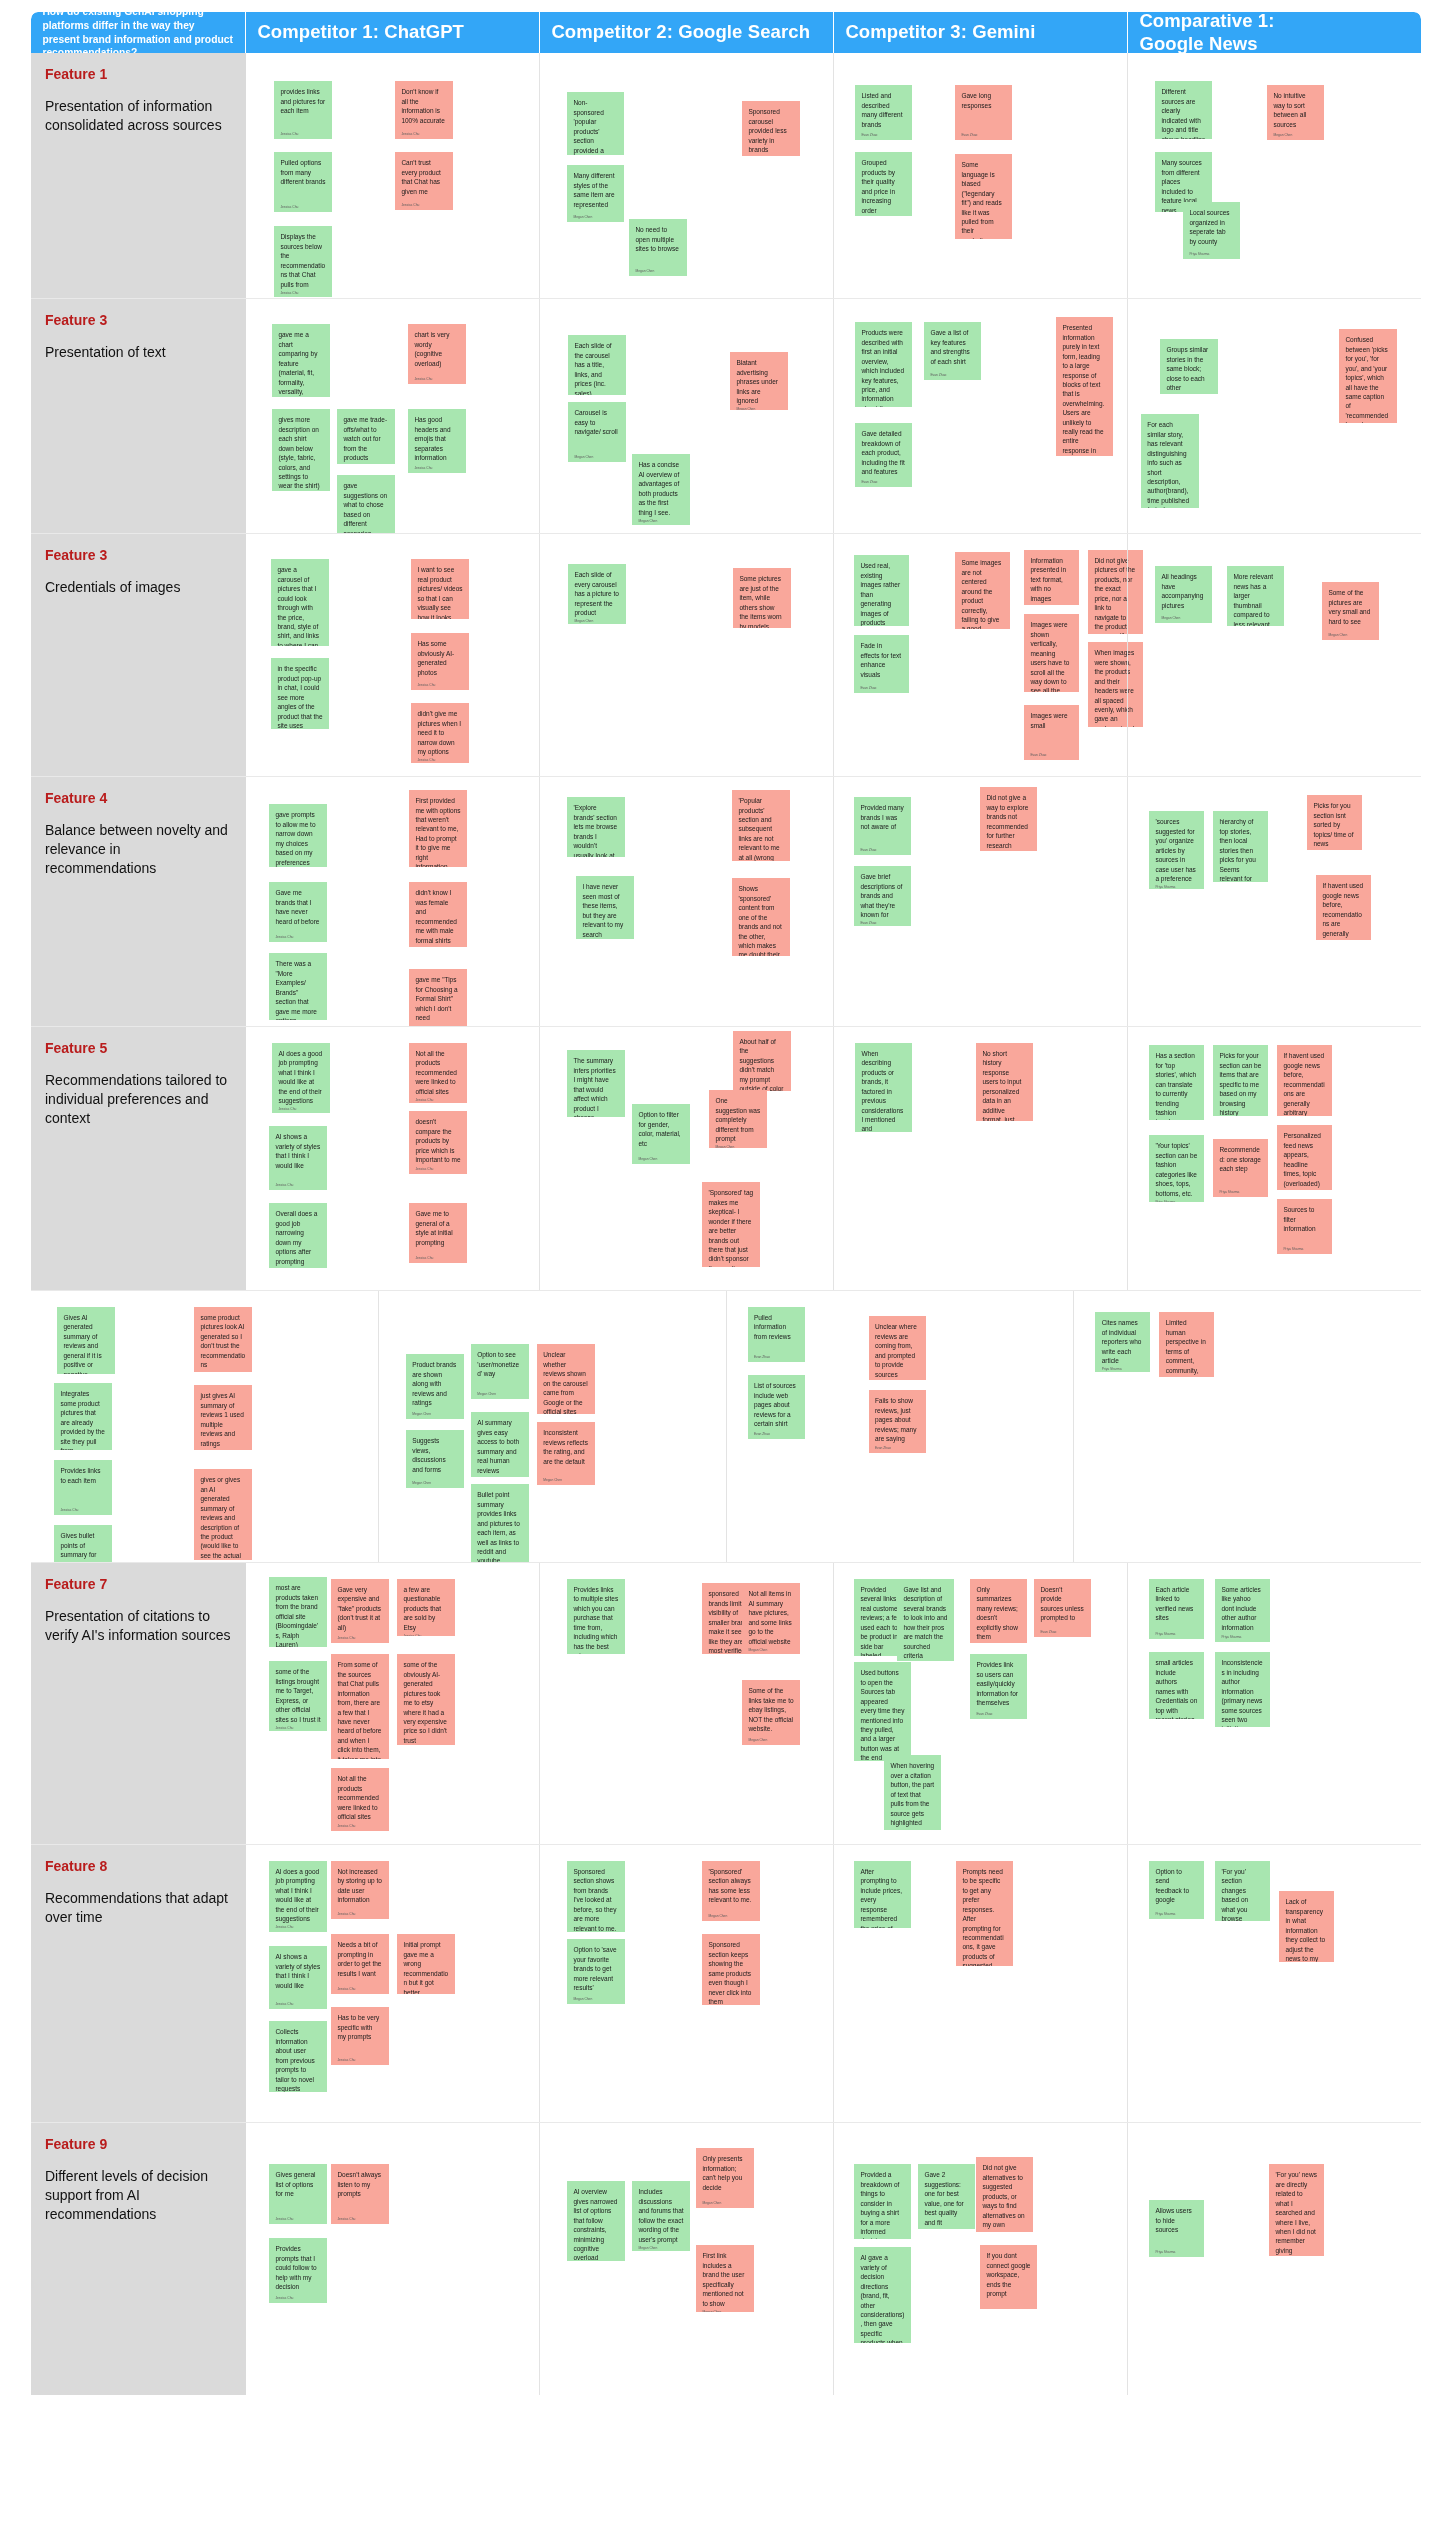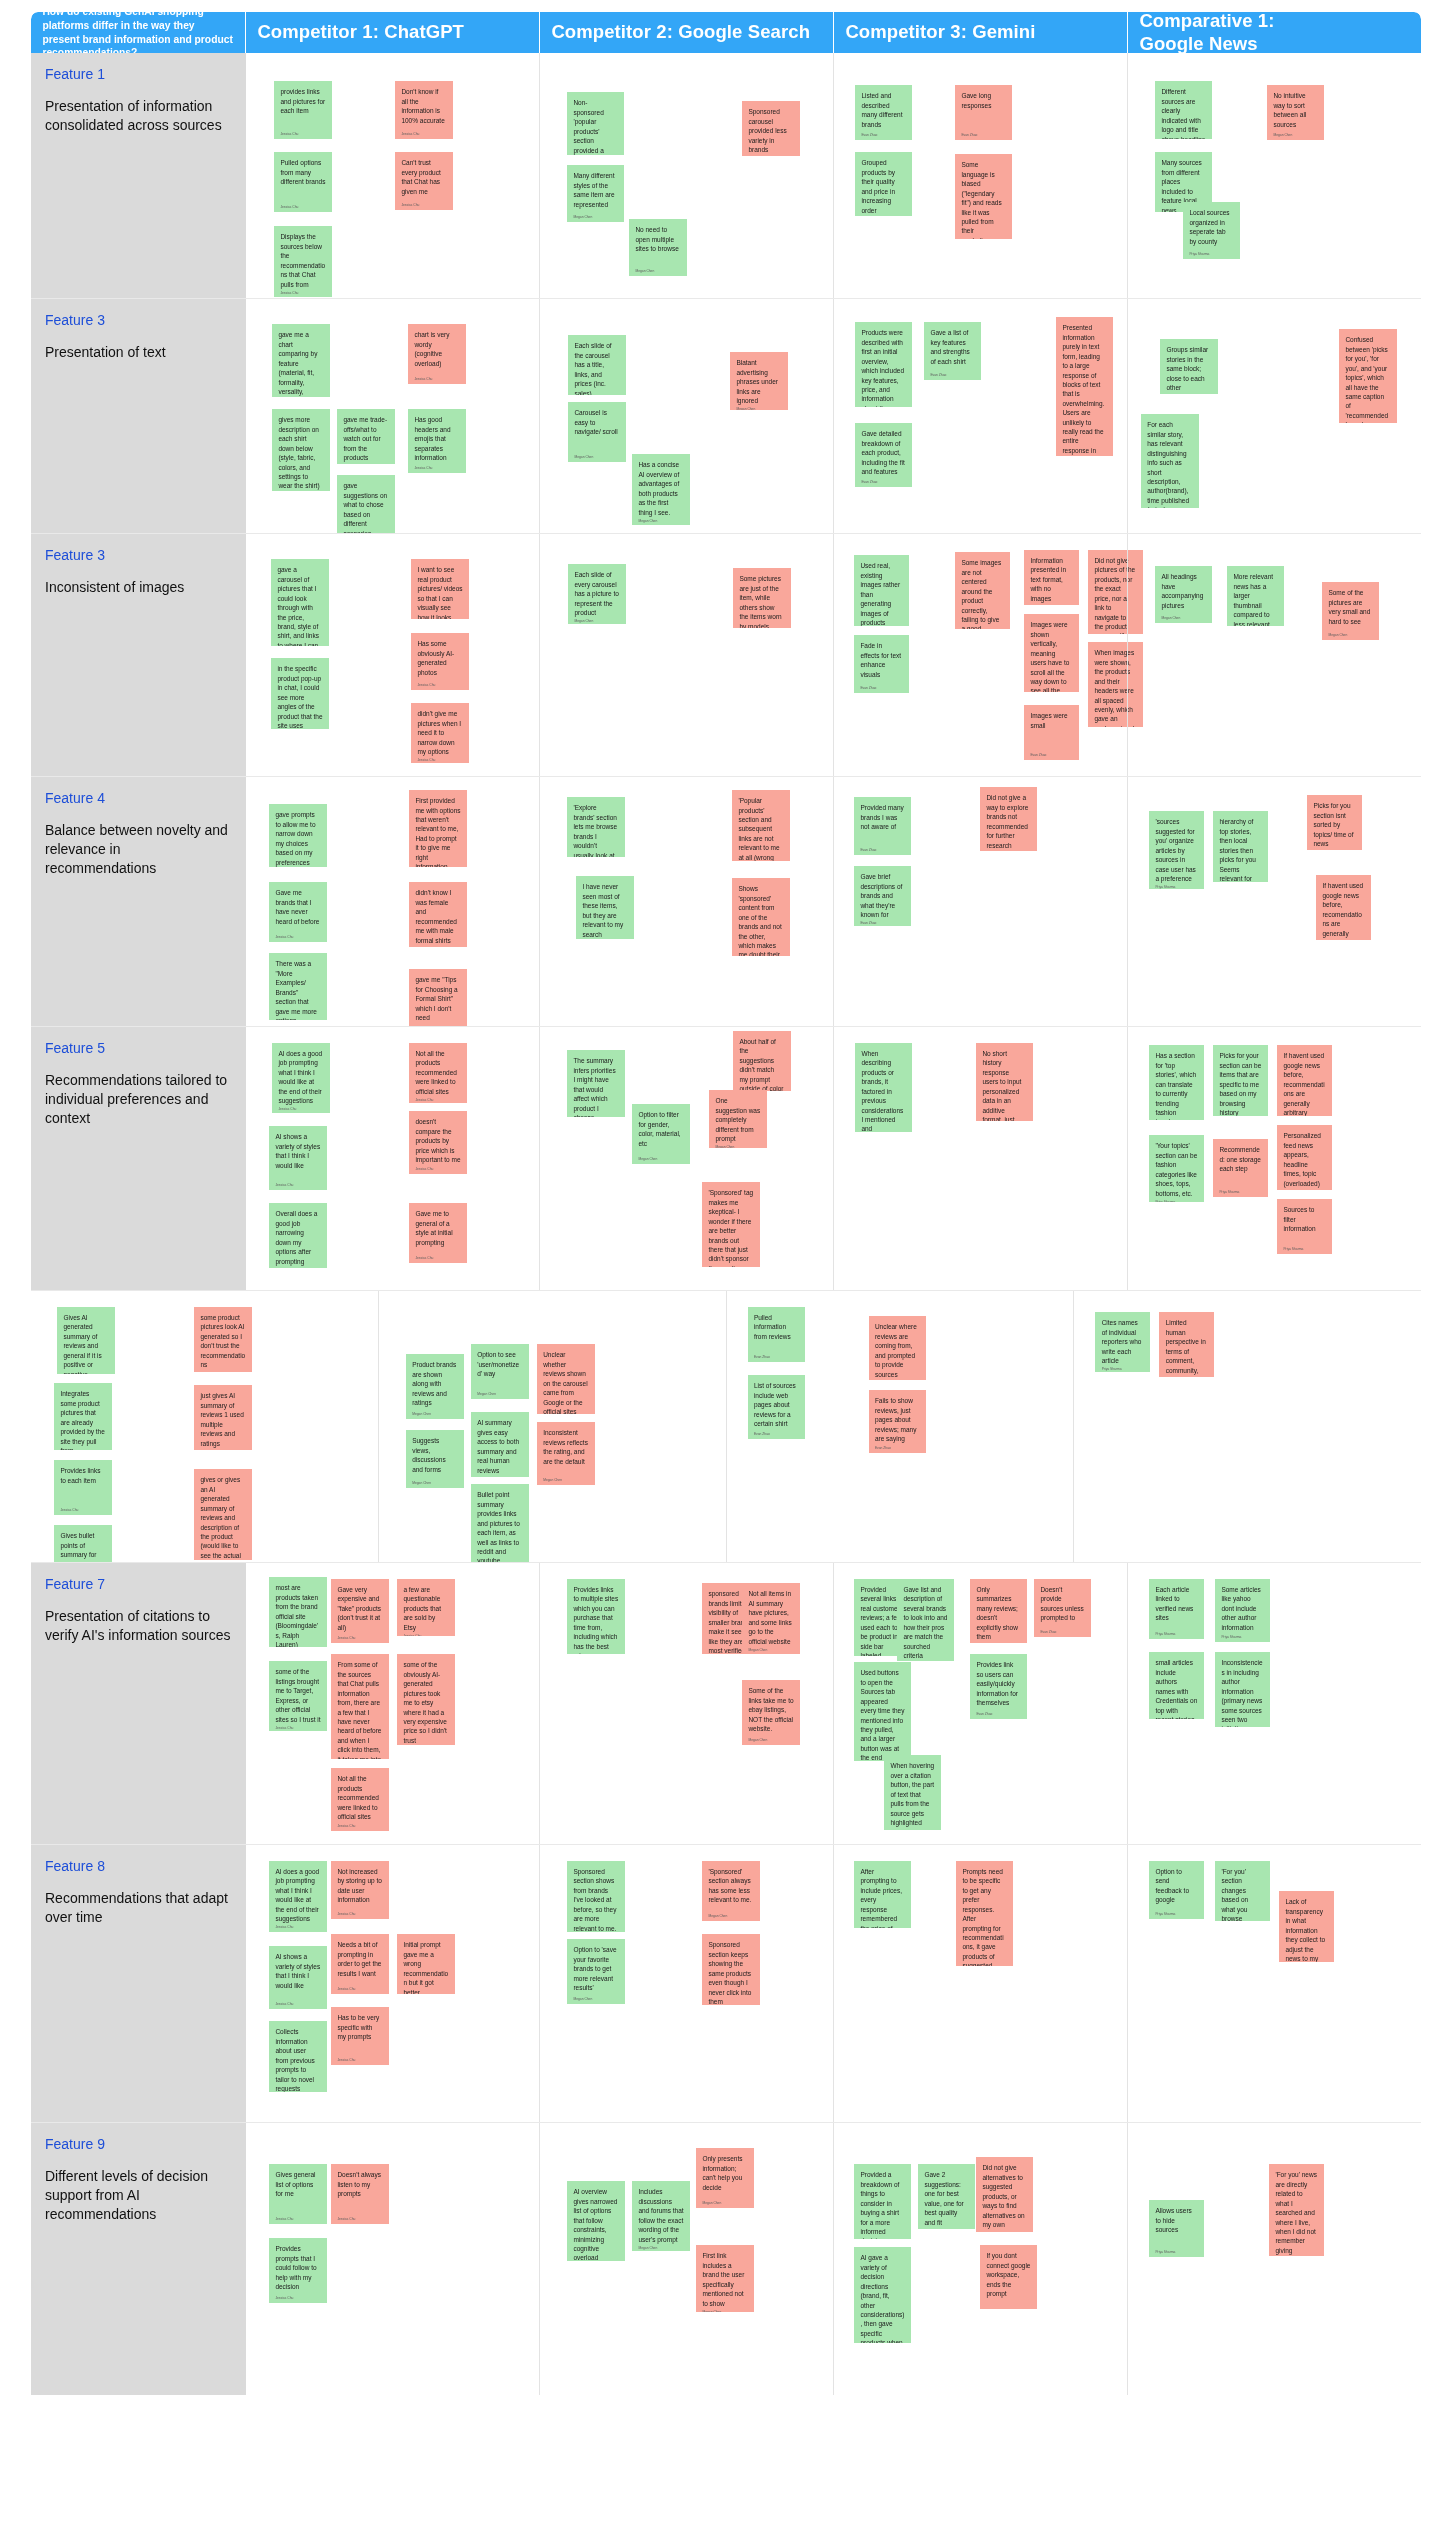--- a/index.html
+++ b/index.html
@@ -15,21 +15,21 @@
          border-right:1.4px solid #ffffff;}
   .hcell:last-child{border-right:none;}
   .hcell.q{width:215px;font-size:10.3px;line-height:1.35;font-weight:700;}
   .hcell.c{width:auto;flex:1;font-size:18.5px;font-weight:700;line-height:1.2;letter-spacing:0.1px;}
   .hcell.c span{display:block;}
 
   .body-rows{position:relative;}
   .frow{display:flex;border-top:0.7px solid #e9e9e9;position:relative;}
   .frow:first-child{border-top:none;}
   .rowlabel{box-sizing:border-box;width:215px;flex:0 0 215px;background:#dadada;padding:12.8px 14px 7px 14px;}
-  .rowlabel .fnum{font-size:14px;font-weight:400;color:#1d4ed8;margin-bottom:15.6px;}
+  .rowlabel .fnum{font-size:14px;font-weight:700;color:#b91c1c;margin-bottom:15.6px;}
   .rowlabel .fdesc{font-size:14px;font-weight:400;color:#111;line-height:1.35;}
   .rowcells{flex:1;display:flex;position:relative;background:#fff;}
   .ccell{flex:1;position:relative;border-left:0.7px solid #e3e3e3;}
   .ccell:first-child{border-left:none;}
 
   
   .note{position:absolute;box-sizing:border-box;padding:6.4px 6.4px 2.8px 6.4px;
         font-size:6.5px;line-height:1.45;color:#1a1a1a;overflow:hidden;
         display:flex;flex-direction:column;}
   .note.pos{background:#a8e6b0;}
@@ -214,21 +214,21 @@
               </div>
               <div class="note neg" style="left: 211px; top: 30px; width: 58px; height: 94px;">
                 <div class="txt">Confused between 'picks for you', 'for you', and 'your topics', which all have the same caption of 'recommended based on your interests'</div>
               </div>
             </div>
           </div>
         </div>
         <div class="frow" style="height: 242px; justify-content: space-between;">
           <div class="rowlabel">
             <div class="fnum">Feature 3</div>
-            <div class="fdesc">Inconsistent of images</div>
+            <div class="fdesc">Credentials of images</div>
           </div>
           <div class="rowcells">
             <div class="ccell">
               <div class="note pos" style="left: 25px; top: 25px; width: 58px; height: 87px;">
                 <div class="txt">gave a carousel of pictures that I could look through with the price, brand, style of shirt, and links to where I can find the shirt</div>
               </div>
               <div class="note pos" style="left: 25px; top: 124px; width: 58px; height: 71px;">
                 <div class="txt">in the specific product pop-up in chat, I could see more angles of the product that the site uses</div>
               </div>
               <div class="note neg" style="left: 165px; top: 25px; width: 58px; height: 60px;">

